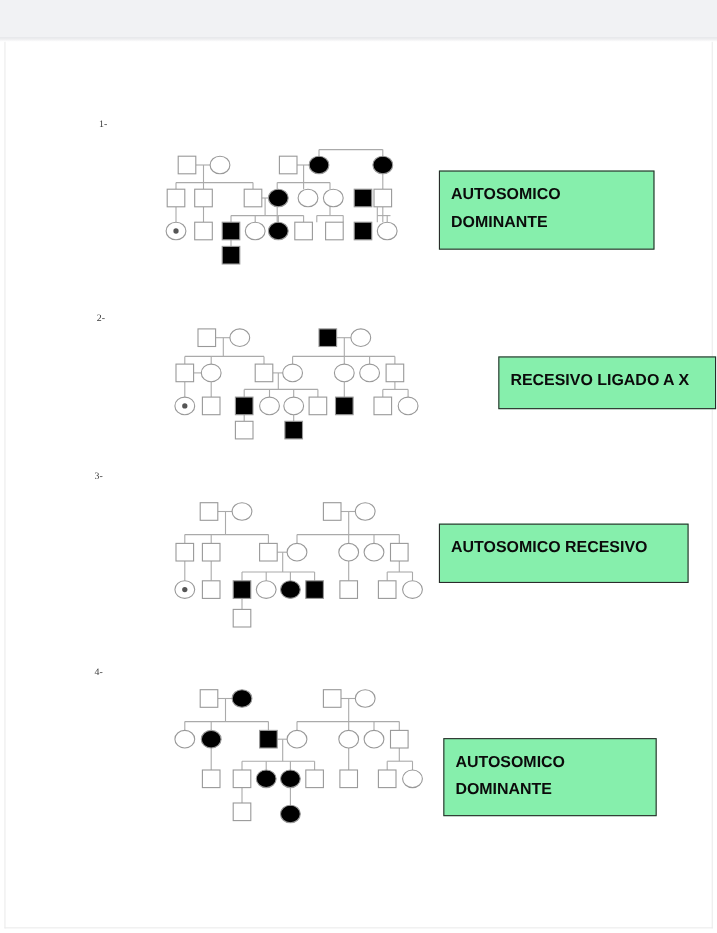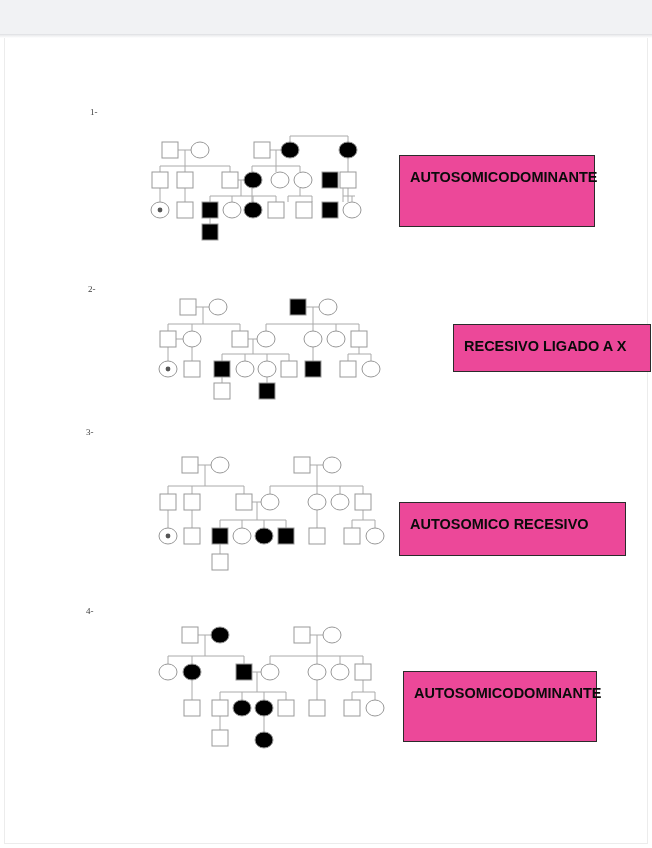--- a/index.html
+++ b/index.html
@@ -51,24 +51,24 @@
     position: absolute;
     font-family: "Liberation Serif", serif;
     font-size: 9px;
     color: #3a3a3a;
     letter-spacing: 0px;
     white-space: nowrap;
   }
   .label-box {
     position: absolute;
     border: 1.6px solid #2b2b2b;
-    background: #ec4899;
+    background: #86efac;
     box-sizing: border-box;
     display: flex;
-    flex-direction: row;
+    flex-direction: column;
     justify-content: flex-start;
     padding: 9px 10px 0 10px;
   }
   .label-box .line {
     font-family: "Liberation Sans", sans-serif;
     font-weight: bold;
     font-size: 14.5px;
     color: #0b0b0b;
     line-height: 25px;
     white-space: nowrap;
@@ -330,21 +330,21 @@
       <ellipse cx="114" cy="86" rx="9" ry="8" fill="#000000"></ellipse>
       <rect x="128" y="78" width="16" height="16" fill="#000000"></rect>
       <rect x="159" y="78" width="16" height="16" fill="#ffffff"></rect>
       <rect x="194" y="78" width="16" height="16" fill="#ffffff"></rect>
       <ellipse cx="225" cy="86" rx="9" ry="8" fill="#ffffff"></ellipse>
 
       <rect x="62" y="104" width="16" height="16" fill="#ffffff"></rect>
     </g>
   </svg>
 
-  <div class="label-box" style="left:399px; top:502px; width:227px; height:54px;">
+  <div class="label-box" style="left:399px; top:476px; width:227px; height:54px;">
     <div class="line">AUTOSOMICO RECESIVO</div>
   </div>
 
   <div class="item-number" style="left:86px; top:606px;">4-</div>
 
   <svg class="ped-svg" style="left:150px; top:620px;" width="240" height="145" viewBox="0 0 240 145">
     <g stroke="#aaaaaa" stroke-width="1" fill="none">
 
       <line x1="48" y1="15" x2="62" y2="15"></line>
       <line x1="55" y1="15" x2="55" y2="36"></line>

